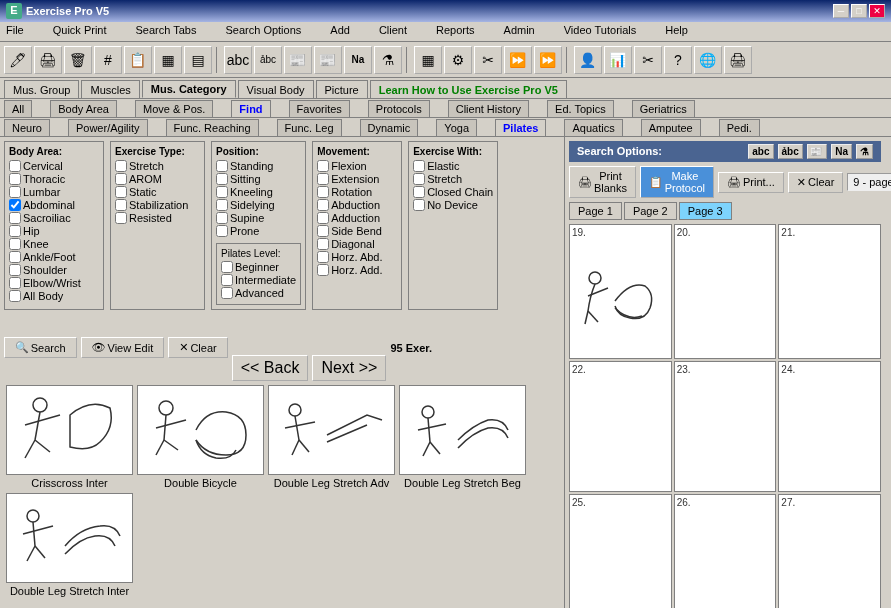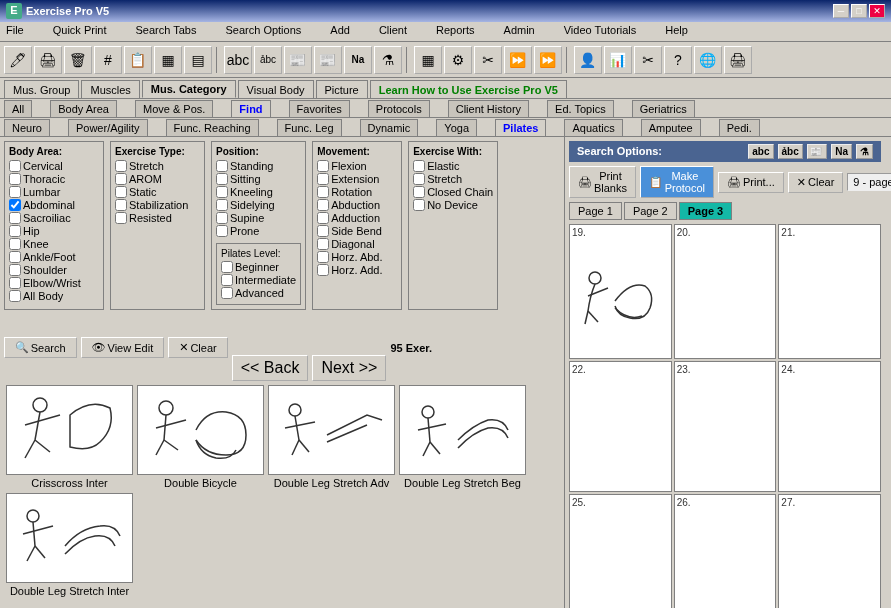--- a/index.html
+++ b/index.html
@@ -229,21 +229,21 @@
       gap: 2px;
       margin-bottom: 4px;
     }
     .page-tab {
       padding: 2px 8px;
       background: #d4d0c8;
       border: 1px solid #808080;
       cursor: pointer;
       font-size: 11px;
     }
-    .page-tab.active { background: #14b8a6; font-weight: bold; }
+    .page-tab.active { background: #7dd3fc; font-weight: normal; }
 
     .result-grid {
       display: grid;
       grid-template-columns: repeat(3, 1fr);
       gap: 2px;
       flex: 1;
       overflow-y: auto;
     }
     .result-cell {
       border: 1px solid #808080;

